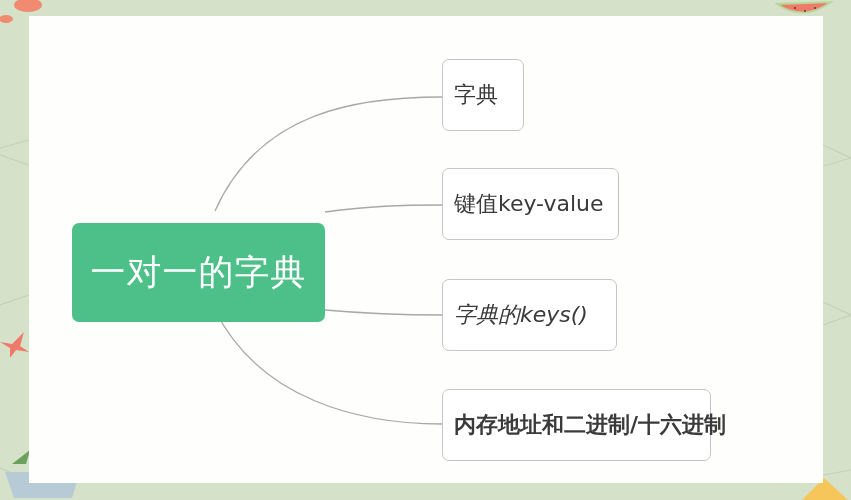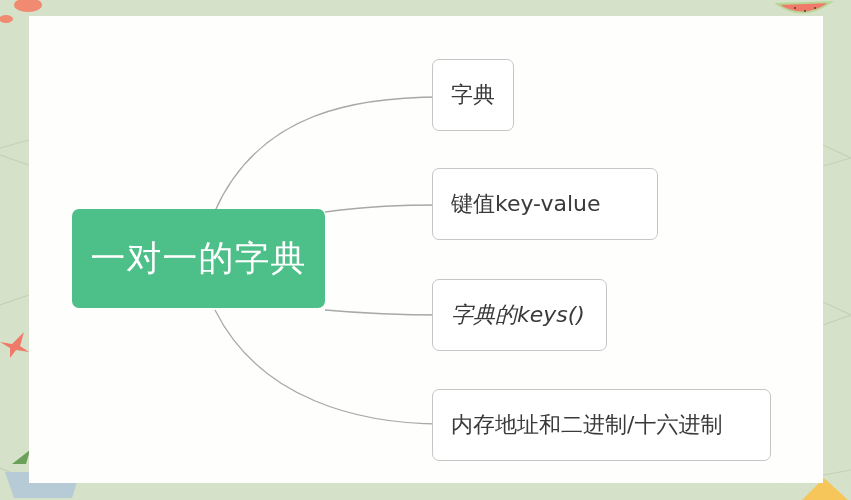--- a/index.html
+++ b/index.html
@@ -8,30 +8,30 @@
       background: #d5e1c8;
       font-family: "DejaVu Sans", "Liberation Sans", sans-serif;
     }
     .bg-lines { position: absolute; left: 0; top: 0; width: 851px; height: 500px; }
     .card {
       position: absolute; left: 29px; top: 16px; width: 794px; height: 467px;
       background: #fefefd;
     }
     .connectors { position: absolute; left: 0; top: 0; width: 851px; height: 500px; }
     .root {
-      position: absolute; left: 72px; top: 209px; width: 253px; height: 99px;
+      position: absolute; left: 72px; top: 223px; width: 253px; height: 99px;
       background: #4dbf88; border-radius: 7px;
       color: #ffffff; font-size: 35px; line-height: 99px; text-align: center;
       letter-spacing: 1px;
     }
     .node {
-      position: absolute; left: 432px;
+      position: absolute; left: 442px;
       background: #ffffff; border: 1.5px solid #c6c6c6; border-radius: 7px;
       color: #3a3a3a; font-size: 22px; box-sizing: border-box;
-      display: flex; align-items: center; padding: 0 18px; white-space: nowrap;
+      display: flex; align-items: center; padding: 0 11px; white-space: nowrap;
     }
     .deco { position: absolute; }
   </style>
 </head>
 <body>
 
 <svg class="bg-lines" viewBox="0 0 851 500">
   <g stroke="#c4d2b6" stroke-width="1.2" fill="none">
     <polyline points="0,148 29,140"></polyline>
     <polyline points="0,155 29,165"></polyline>
@@ -73,15 +73,15 @@
     <path d="M215,211 C260,110 360,97 442,97"></path>
     <path d="M325,212 C370,206 400,205 442,205"></path>
     <path d="M325,310 C370,314 400,315 442,315"></path>
     <path d="M215,310 C260,400 360,424 442,424"></path>
   </g>
 </svg>
 
 <div class="root">一对一的字典</div>
 
 <div class="node" style="top:59px;height:72px;width:82px;">字典</div>
-<div class="node" style="top:168px;height:72px;width:226px;">键值key-value</div>
+<div class="node" style="top:168px;height:72px;width:177px;">键值key-value</div>
 <div class="node" style="top:279px;height:72px;width:175px;font-style:italic;">字典的keys()</div>
-<div class="node" style="top:389px;height:72px;width:339px;">内存地址和二进制/十六进制</div>
+<div class="node" style="top:389px;height:72px;width:269px;font-weight:bold;">内存地址和二进制/十六进制</div>
 
 </body></html>

